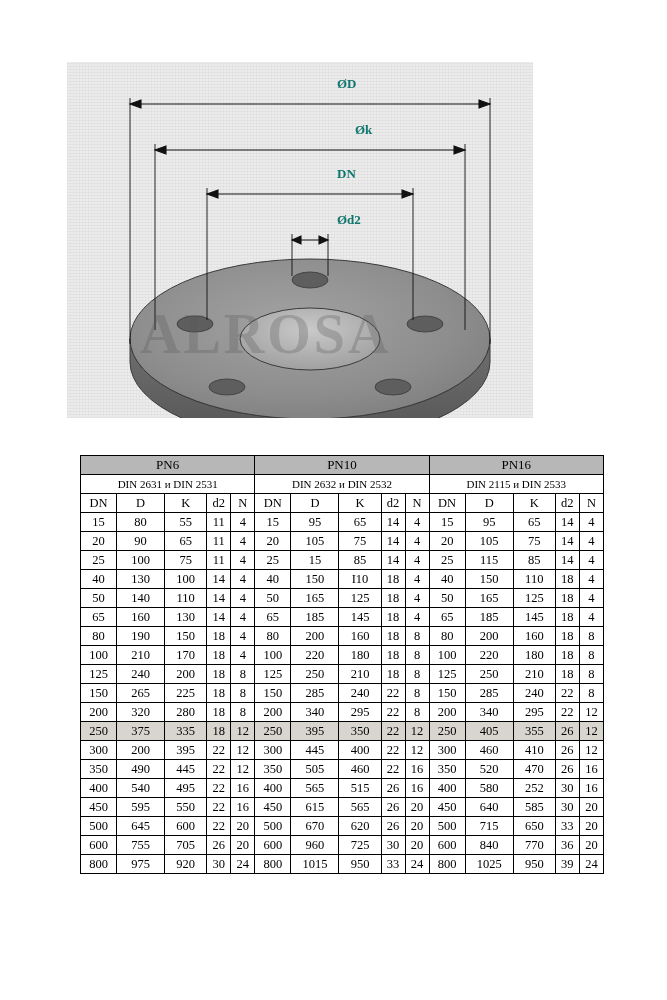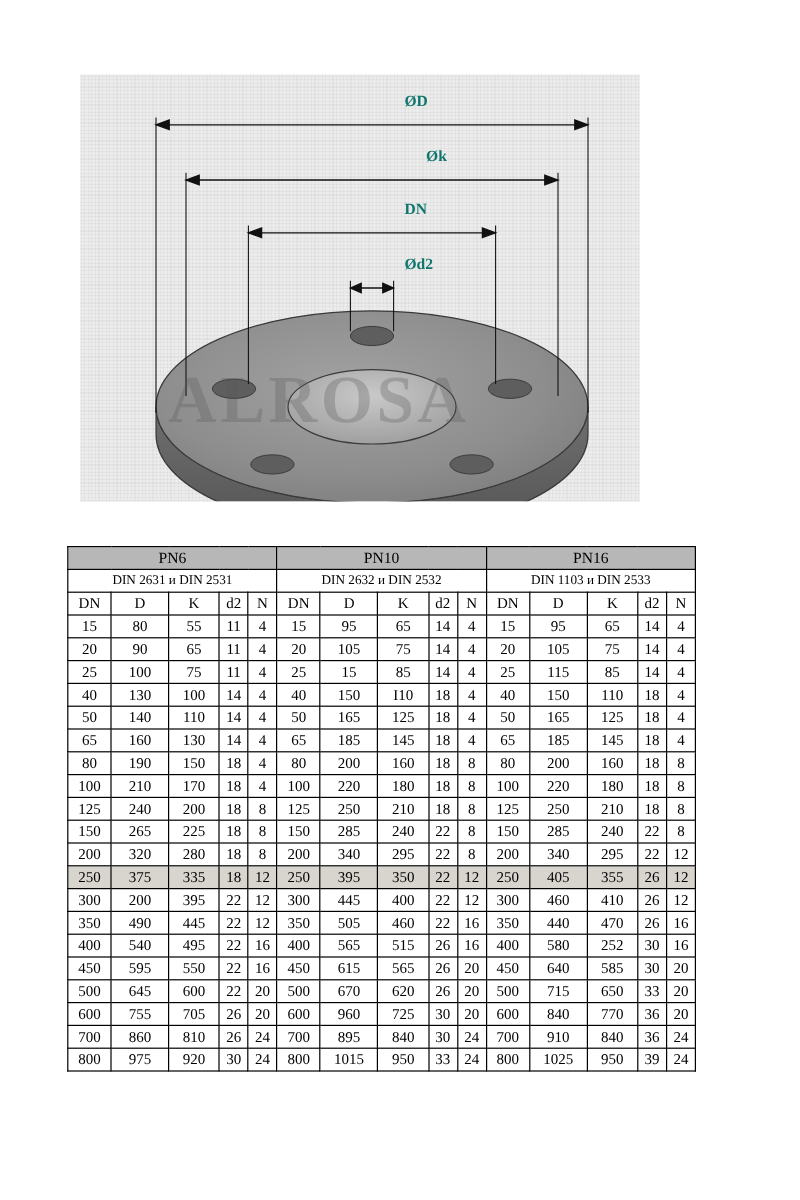--- a/index.html
+++ b/index.html
@@ -62,21 +62,21 @@
     letter-spacing: 3px;
     font-weight: bold;
     color: rgba(90,90,90,0.30);
     pointer-events: none;
     margin-left: 13px;
   }
 
   
   .table-wrap {
     position: absolute;
-    left: 56px;
+    left: 80px;
     top: 455px;
     width: 476px;
   }
   table.spec {
     border-collapse: collapse;
     width: 524px;
     font-family: "Liberation Serif", serif;
     font-size: 12.5px;
     table-layout: fixed;
   }
@@ -209,21 +209,21 @@
       </colgroup>
       <thead>
         <tr>
           <td class="grp-head" colspan="5">PN6</td>
           <td class="grp-head" colspan="5">PN10</td>
           <td class="grp-head" colspan="5">PN16</td>
         </tr>
         <tr>
           <td class="std-head" colspan="5">DIN 2631 и DIN 2531</td>
           <td class="std-head" colspan="5">DIN 2632 и DIN 2532</td>
-          <td class="std-head" colspan="5">DIN 1103 и DIN 2533</td>
+          <td class="std-head" colspan="5">DIN 2115 и DIN 2533</td>
         </tr>
         <tr>
           <td class="col-head">DN</td>
           <td class="col-head">D</td>
           <td class="col-head">K</td>
           <td class="col-head">d2</td>
           <td class="col-head">N</td>
           <td class="col-head">DN</td>
           <td class="col-head">D</td>
           <td class="col-head">K</td>
@@ -463,21 +463,21 @@
             <td>490</td>
             <td>445</td>
             <td>22</td>
             <td>12</td>
             <td class="dn-cell">350</td>
             <td>505</td>
             <td>460</td>
             <td>22</td>
             <td>16</td>
             <td class="dn-cell">350</td>
-            <td>440</td>
+            <td>520</td>
             <td>470</td>
             <td>26</td>
             <td>16</td>
           </tr>
           <tr>
             <td class="dn-cell">400</td>
             <td>540</td>
             <td>495</td>
             <td>22</td>
             <td>16</td>
@@ -535,37 +535,20 @@
             <td class="dn-cell">600</td>
             <td>960</td>
             <td>725</td>
             <td>30</td>
             <td>20</td>
             <td class="dn-cell">600</td>
             <td>840</td>
             <td>770</td>
             <td>36</td>
             <td>20</td>
-          </tr>
-          <tr>
-            <td class="dn-cell">700</td>
-            <td>860</td>
-            <td>810</td>
-            <td>26</td>
-            <td>24</td>
-            <td class="dn-cell">700</td>
-            <td>895</td>
-            <td>840</td>
-            <td>30</td>
-            <td>24</td>
-            <td class="dn-cell">700</td>
-            <td>910</td>
-            <td>840</td>
-            <td>36</td>
-            <td>24</td>
           </tr>
           <tr>
             <td class="dn-cell">800</td>
             <td>975</td>
             <td>920</td>
             <td>30</td>
             <td>24</td>
             <td class="dn-cell">800</td>
             <td>1015</td>
             <td>950</td>

